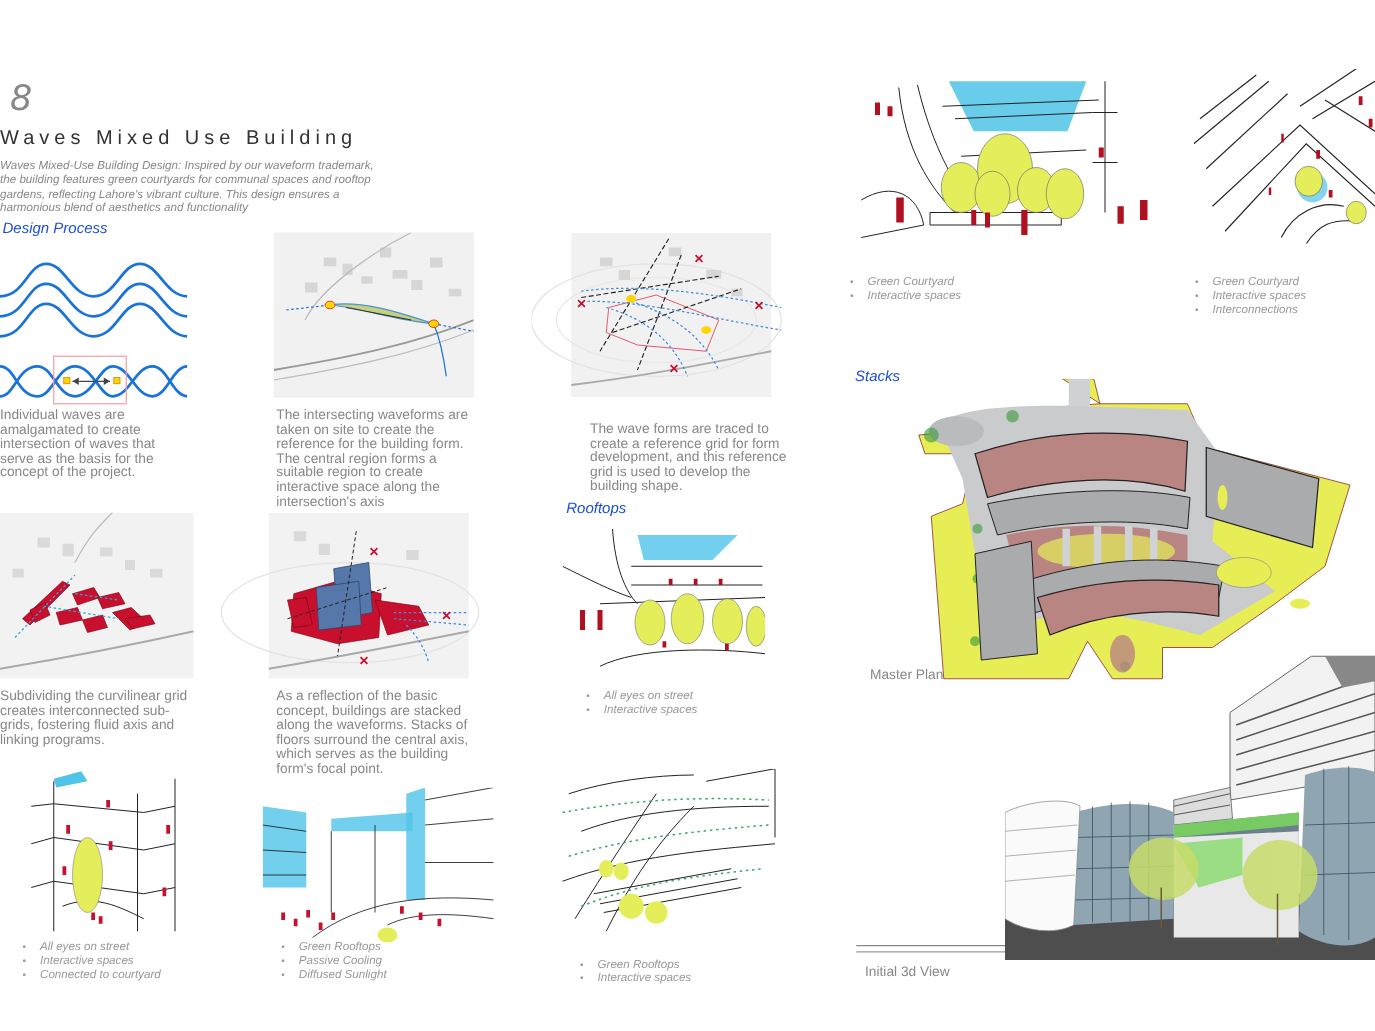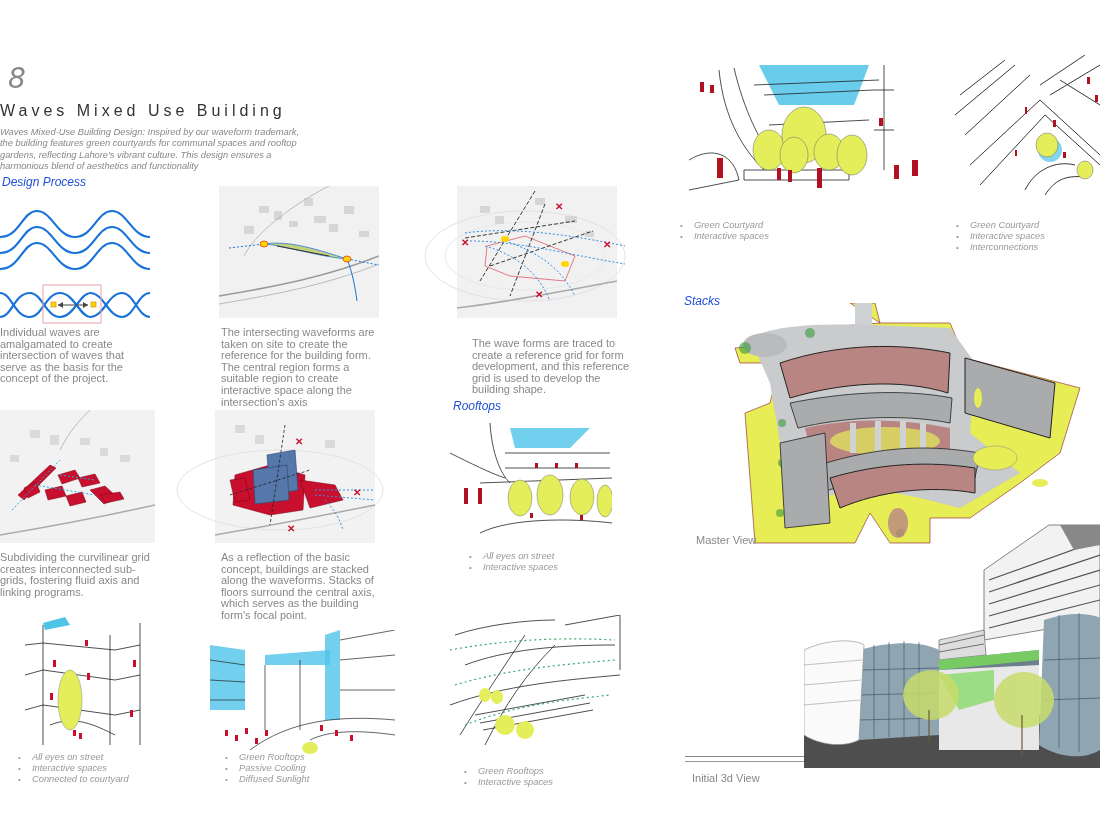--- a/index.html
+++ b/index.html
@@ -416,21 +416,21 @@
     <path d="M110 175 C160 160 210 158 255 165 L255 190 C210 182 160 188 120 205 Z" fill="#b98583" stroke="#222" stroke-width="1"></path>
     <path d="M60 140 L105 130 L110 220 L65 225 Z" fill="#a9abad" stroke="#222" stroke-width="0.8"></path>
     <path d="M245 55 L335 80 L330 135 L245 110 Z" fill="#a9abad" stroke="#222" stroke-width="1"></path>
     <ellipse cx="275" cy="155" rx="22" ry="12" fill="#e7ed55" stroke="#888" stroke-width="0.5"></ellipse>
     <ellipse cx="258" cy="95" rx="4" ry="10" fill="#e7ed55"></ellipse>
     <ellipse cx="262" cy="130" rx="4" ry="8" fill="#e7ed55"></ellipse>
     <ellipse cx="320" cy="180" rx="8" ry="4" fill="#e7ed55"></ellipse>
     <ellipse cx="178" cy="220" rx="10" ry="15" fill="#b98583" opacity="0.8"></ellipse>
   </svg>
 </div>
-<div class="abs caption" style="left:696px; top:535px;">Master View</div>
+<div class="abs caption" style="left:696px; top:535px;">Master Plan</div>
 
 <div class="abs" style="left:685px; top:756px; width:415px; height:1px; background:#888;"></div>
 <div class="abs" style="left:685px; top:761px; width:415px; height:1px; background:#999;"></div>
 <div class="abs img-box" style="left:804px; top:520px; width:296px; height:248px;">
   <svg width="296" height="248" viewBox="0 0 296 248">
     <rect x="0" y="195" width="296" height="53" fill="#5a5a5a"></rect>
     <path d="M0 200 L296 210 L296 248 L0 248 Z" fill="#4e4e4e"></path>
     <path d="M180 50 L245 5 L296 5 L296 100 L180 120 Z" fill="#f2f2f2" stroke="#666" stroke-width="0.8"></path>
     <g stroke="#555" stroke-width="1.2">
       <line x1="185" y1="60" x2="296" y2="20"></line>

